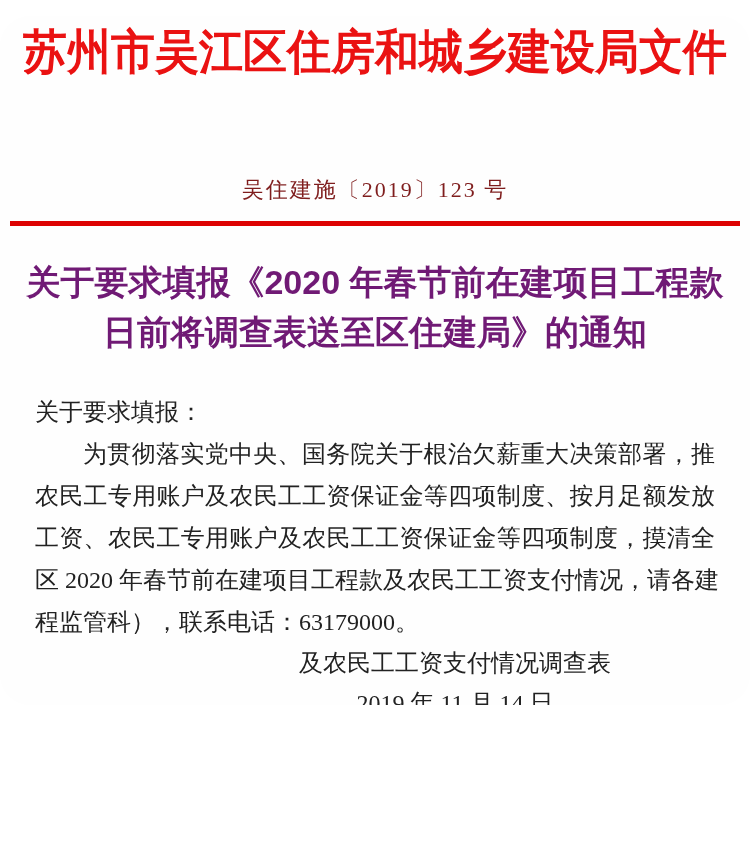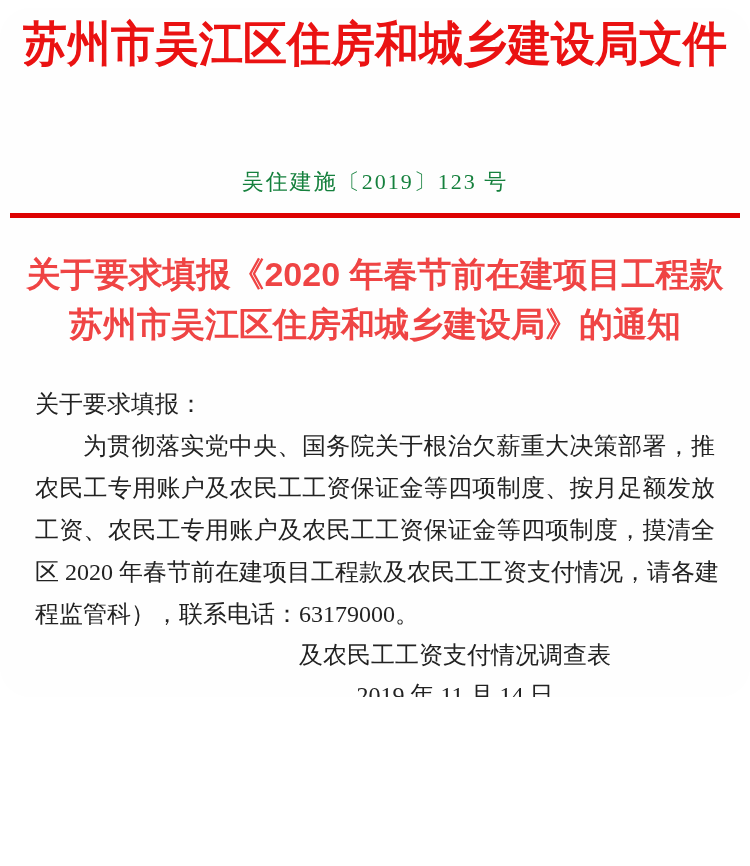--- a/index.html
+++ b/index.html
@@ -4,21 +4,21 @@
 <style>
   html, body {
     margin: 0;
     padding: 0;
     background: #ffffff;
   }
   .page {
     position: relative;
     width: 750px;
     height: 689px;
-    margin: 8px auto;
+    margin: 16px auto;
     background: #fefefe;
     overflow: hidden;
     font-family: "Liberation Serif", "DejaVu Serif", serif;
     color: #1a1a1a;
     border-radius: 30px;
   }
   .red-header {
     padding-top: 5px;
     text-align: center;
     font-size: 44px;
@@ -29,35 +29,35 @@
     white-space: nowrap;
     transform: scaleY(1.08);
     transform-origin: top center;
   }
   .doc-number {
     margin-top: 96px;
     text-align: center;
     font-size: 22px;
     line-height: 30px;
     letter-spacing: 2px;
-    color: #15803d;
+    color: #7f1d1d;
   }
   .red-divider {
     margin: 16px 10px 0 10px;
     height: 5px;
     background: #dd0202;
   }
   .doc-title {
     margin-top: 31px;
     text-align: center;
     font-family: "Liberation Sans", "DejaVu Sans", sans-serif;
     font-weight: bold;
     font-size: 34px;
     line-height: 50px;
-    color: #ef4444;
+    color: #701a75;
   }
   .content {
     margin: 34px 35px 0 35px;
     font-size: 24px;
     line-height: 42px;
     color: #222;
   }
   .body-line {
     text-align: justify;
     text-align-last: justify;
@@ -95,21 +95,21 @@
 <div class="page">
 
   <div class="red-header">苏州市吴江区住房和城乡建设局文件</div>
 
   <div class="doc-number">吴住建施〔2019〕123 号</div>
 
   <div class="red-divider"></div>
 
   <div class="doc-title">
     <div>关于要求填报《2020 年春节前在建项目工程款</div>
-    <div>苏州市吴江区住房和城乡建设局》的通知</div>
+    <div>日前将调查表送至区住建局》的通知</div>
   </div>
 
   <div class="content">
 
     <div class="salutation">关于要求填报：</div>
 
     <div>
       <div class="body-line first">为贯彻落实党中央、国务院关于根治欠薪重大决策部署，推</div>
       <div class="body-line">农民工专用账户及农民工工资保证金等四项制度、按月足额发放</div>
       <div class="body-line">工资、农民工专用账户及农民工工资保证金等四项制度，摸清全</div>

